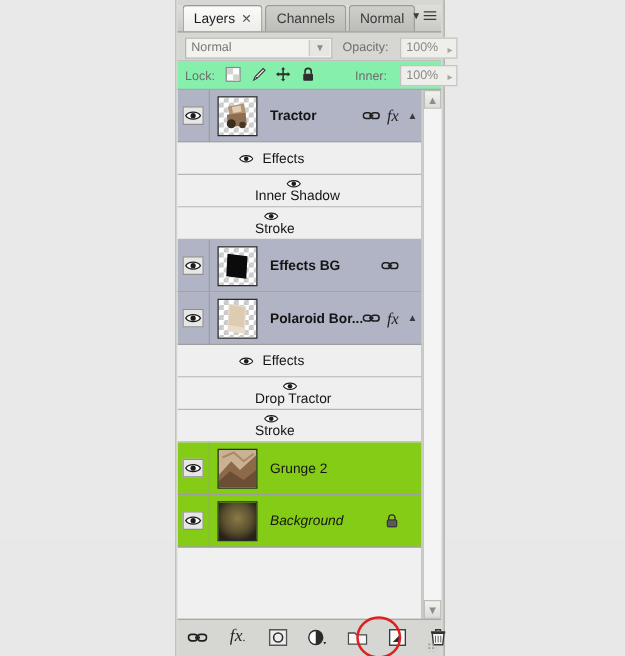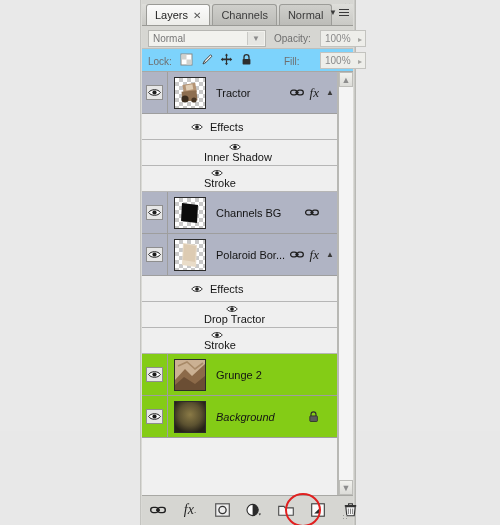--- a/index.html
+++ b/index.html
@@ -95,21 +95,21 @@
     position:absolute; left:178px; top:3px; width:46px; height:17px;
     background:#eeeeea; border:1px solid #c3c3bf;
     box-sizing:border-box; display:flex; align-items:center;
   }
   .opbox .val { font-size:10px; color:#8a8a8a; padding-left:4px; }
   .opbox .tri { position:absolute; right:3px; top:4px; font-size:8px; color:#a4a4a0; }
 
   
   .lockrow {
     position:absolute; left:2px; top:49px; right:3px; height:23px;
-    background:#7dd3fc;
+    background:#86efac;
     border-bottom:1px solid #a8a8a4;
     box-sizing:border-box;
   }
   .locklabel { position:absolute; left:6px; top:7px; font-size:10px; color:#6e6e6e; }
   .lockicons { position:absolute; left:38px; top:4px; display:flex; align-items:center; gap:7px; }
   .lk { width:13px; height:13px; display:block; }
   .filllabel { position:absolute; left:142px; top:7px; font-size:10px; color:#6e6e6e; }
   .fillbox {
     position:absolute; left:178px; top:3px; width:46px; height:17px;
     background:#eeeeea; border:1px solid #c3c3bf;
@@ -160,21 +160,21 @@
       linear-gradient(45deg,#c9c9c9 25%,transparent 25%,transparent 75%,#c9c9c9 75%),
       linear-gradient(45deg,#c9c9c9 25%,transparent 25%,transparent 75%,#c9c9c9 75%);
     background-size:8px 8px;
     background-position:0 0,4px 4px;
     background-color:#fff;
   }
   .namecell {
     flex:1 1 auto; font-size:11px; color:#141414;
     padding-left:4px; overflow:hidden; white-space:nowrap;
   }
-  .namecell.bold { font-weight:normal; }
+  .namecell.bold { font-weight:bold; }
   .namecell.italic { font-style:italic; }
   .badges {
     flex:0 0 auto; display:flex; align-items:center; gap:6px;
     padding-right:4px; color:#222;
   }
   .arrowcell {
     flex:0 0 14px; display:flex; align-items:center; justify-content:center;
     font-size:8px; color:#3a3a3a;
   }
 
@@ -305,21 +305,21 @@
             <path d="M6.5 0.6 L8.1 2.6 H7.1 V5.6 H10.1 V4.6 L12.2 6.4 L10.1 8.2 V7.2 H7.1 V10.2 H8.1 L6.5 12.2 L4.9 10.2 H5.9 V7.2 H2.9 V8.2 L0.8 6.4 L2.9 4.6 V5.6 H5.9 V2.6 H4.9 Z" fill="#2e2e2e"></path>
           </svg>
         </span>
         <span class="lk">
           <svg width="13" height="13" viewBox="0 0 13 13">
             <path d="M4 6 V4.2 A2.5 2.5 0 0 1 9 4.2 V6" fill="none" stroke="#2e2e2e" stroke-width="1.3"></path>
             <rect x="2.6" y="6" width="7.8" height="5.6" rx="0.8" fill="#2e2e2e"></rect>
           </svg>
         </span>
       </div>
-      <div class="filllabel">Fill:</div>
+      <div class="filllabel">Inner:</div>
       <div class="fillbox">
         <span class="val">100%</span>
         <span class="tri">▸</span>
       </div>
     </div>
 
     <div class="listarea">
 
       <div class="row layerrow selected">
         <div class="eyecell">
@@ -399,21 +399,21 @@
           </span>
         </div>
         <div class="thumbcell">
           <span class="thumb">
             <span class="checker"></span>
             <svg width="30" height="30" viewBox="0 0 30 30" style="position:absolute;inset:0">
               <polygon points="7,5 23,7 22,25 6,23" fill="#0b0b0b"></polygon>
             </svg>
           </span>
         </div>
-        <div class="namecell bold">Channels BG</div>
+        <div class="namecell bold">Effects BG</div>
         <div class="badges">
           <span>
             <svg width="14" height="9" viewBox="0 0 14 9">
               <rect x="0.6" y="2.2" width="6.4" height="4.6" rx="2.3" fill="none" stroke="#1f1f1f" stroke-width="1.3"></rect>
               <rect x="6.9" y="2.2" width="6.4" height="4.6" rx="2.3" fill="none" stroke="#1f1f1f" stroke-width="1.3"></rect>
               <rect x="5.3" y="3.7" width="3.4" height="1.6" fill="#1f1f1f"></rect>
             </svg>
           </span>
         </div>
         <div class="arrowcell"></div>

